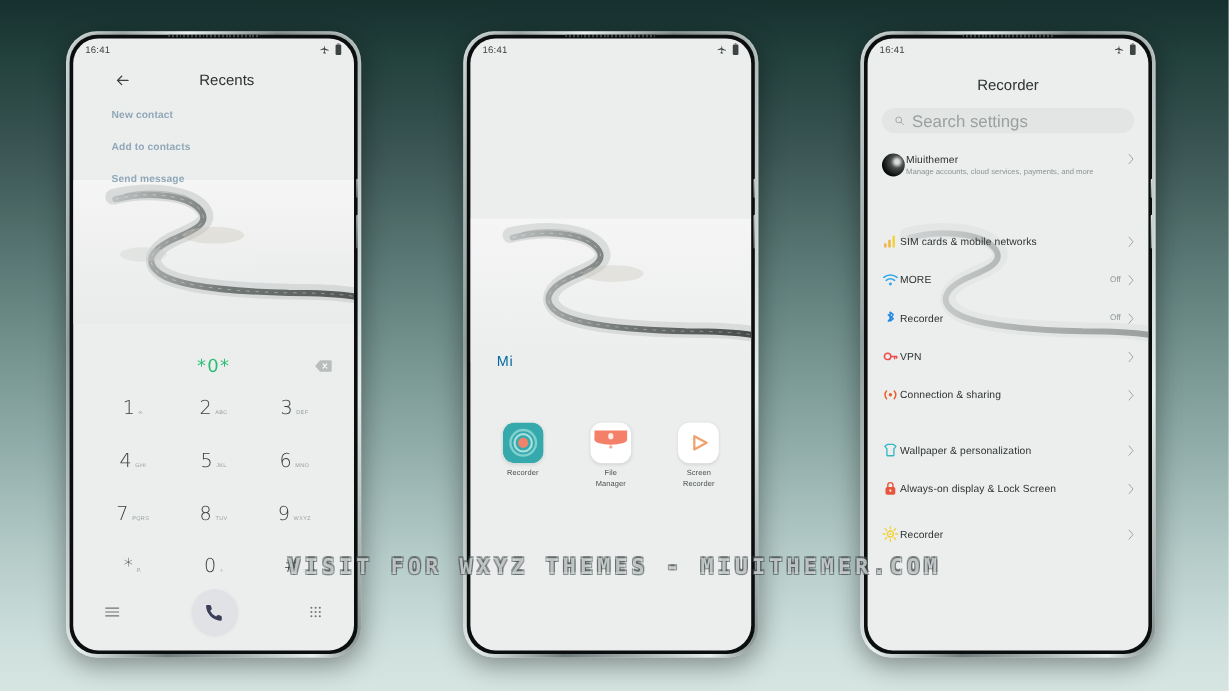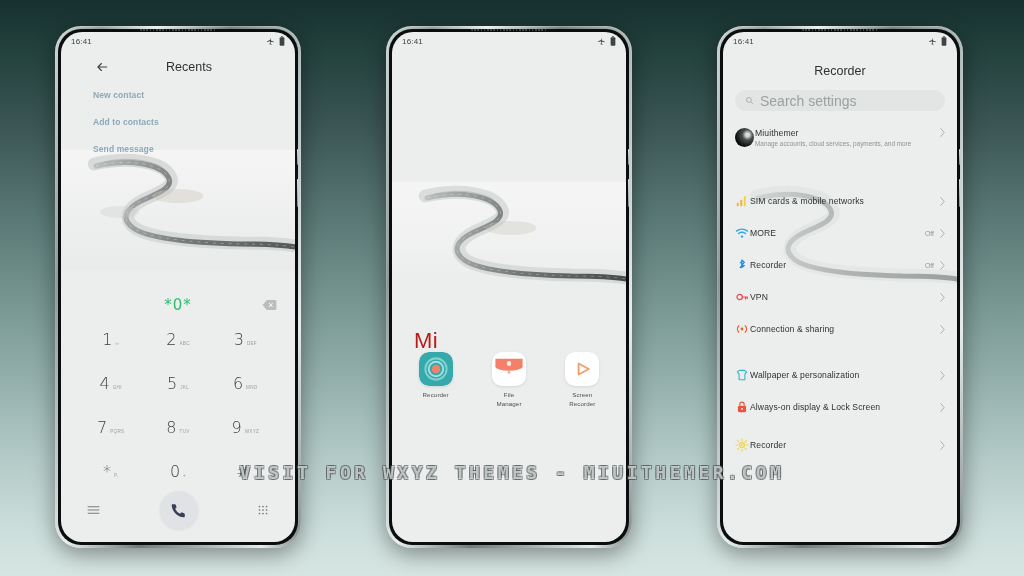--- a/index.html
+++ b/index.html
@@ -148,21 +148,21 @@
     background: #e0e2e6;
     display: flex; align-items: center; justify-content: center;
     box-shadow: 0 1px 3px rgba(0,0,0,.08);
   }
   .ic-phone { width: 17px; height: 17px; }
 
   
   .mi-label {
     position: absolute; z-index: 10;
     left: 22px; top: 262px;
-    font-size: 22px; color: #b91c1c; letter-spacing: .5px; margin-top: 34px;
+    font-size: 12px; color: #0369a1; letter-spacing: .5px;
   }
   .app-row {
     position: absolute; z-index: 10;
     left: 0; right: 0; top: 320px;
     display: flex; justify-content: center; gap: 22px;
     padding: 0 18px;
   }
   .app { width: 54px; text-align: center; }
   .app-icon {
     width: 34px; height: 34px; margin: 0 auto 5px;

